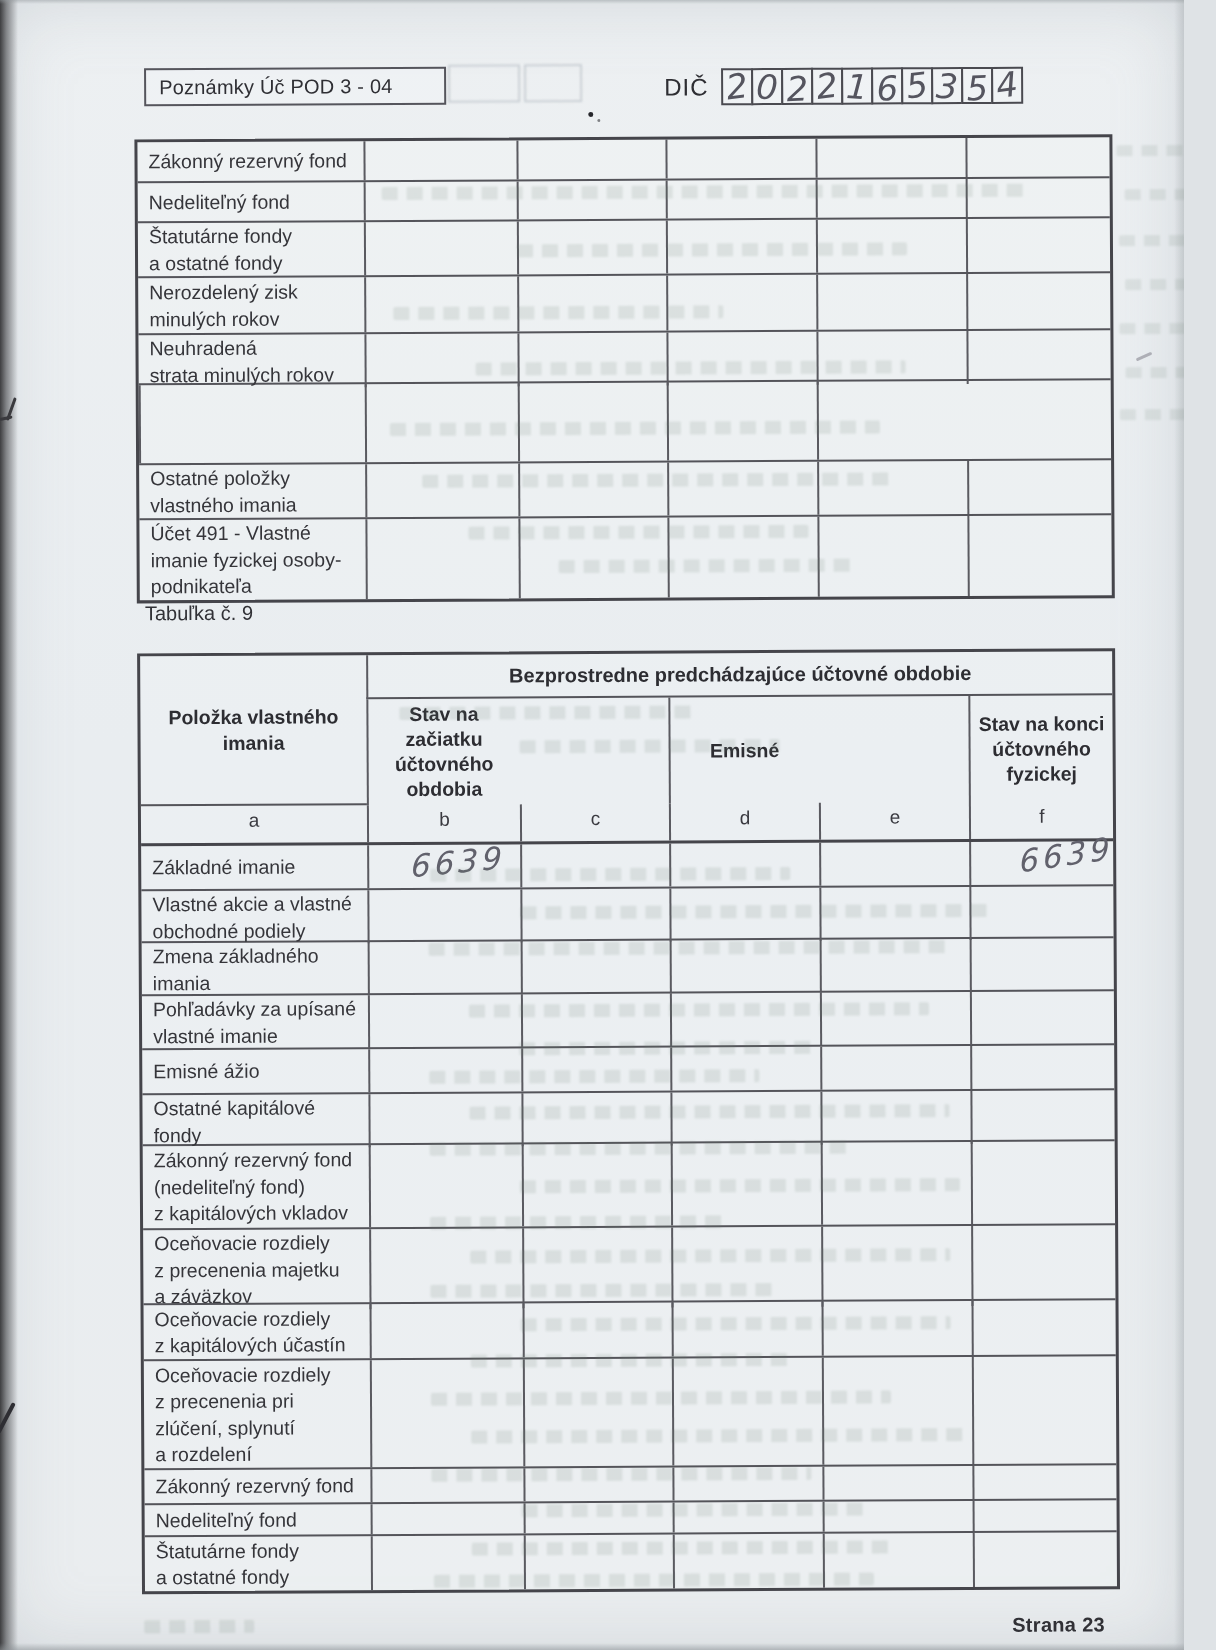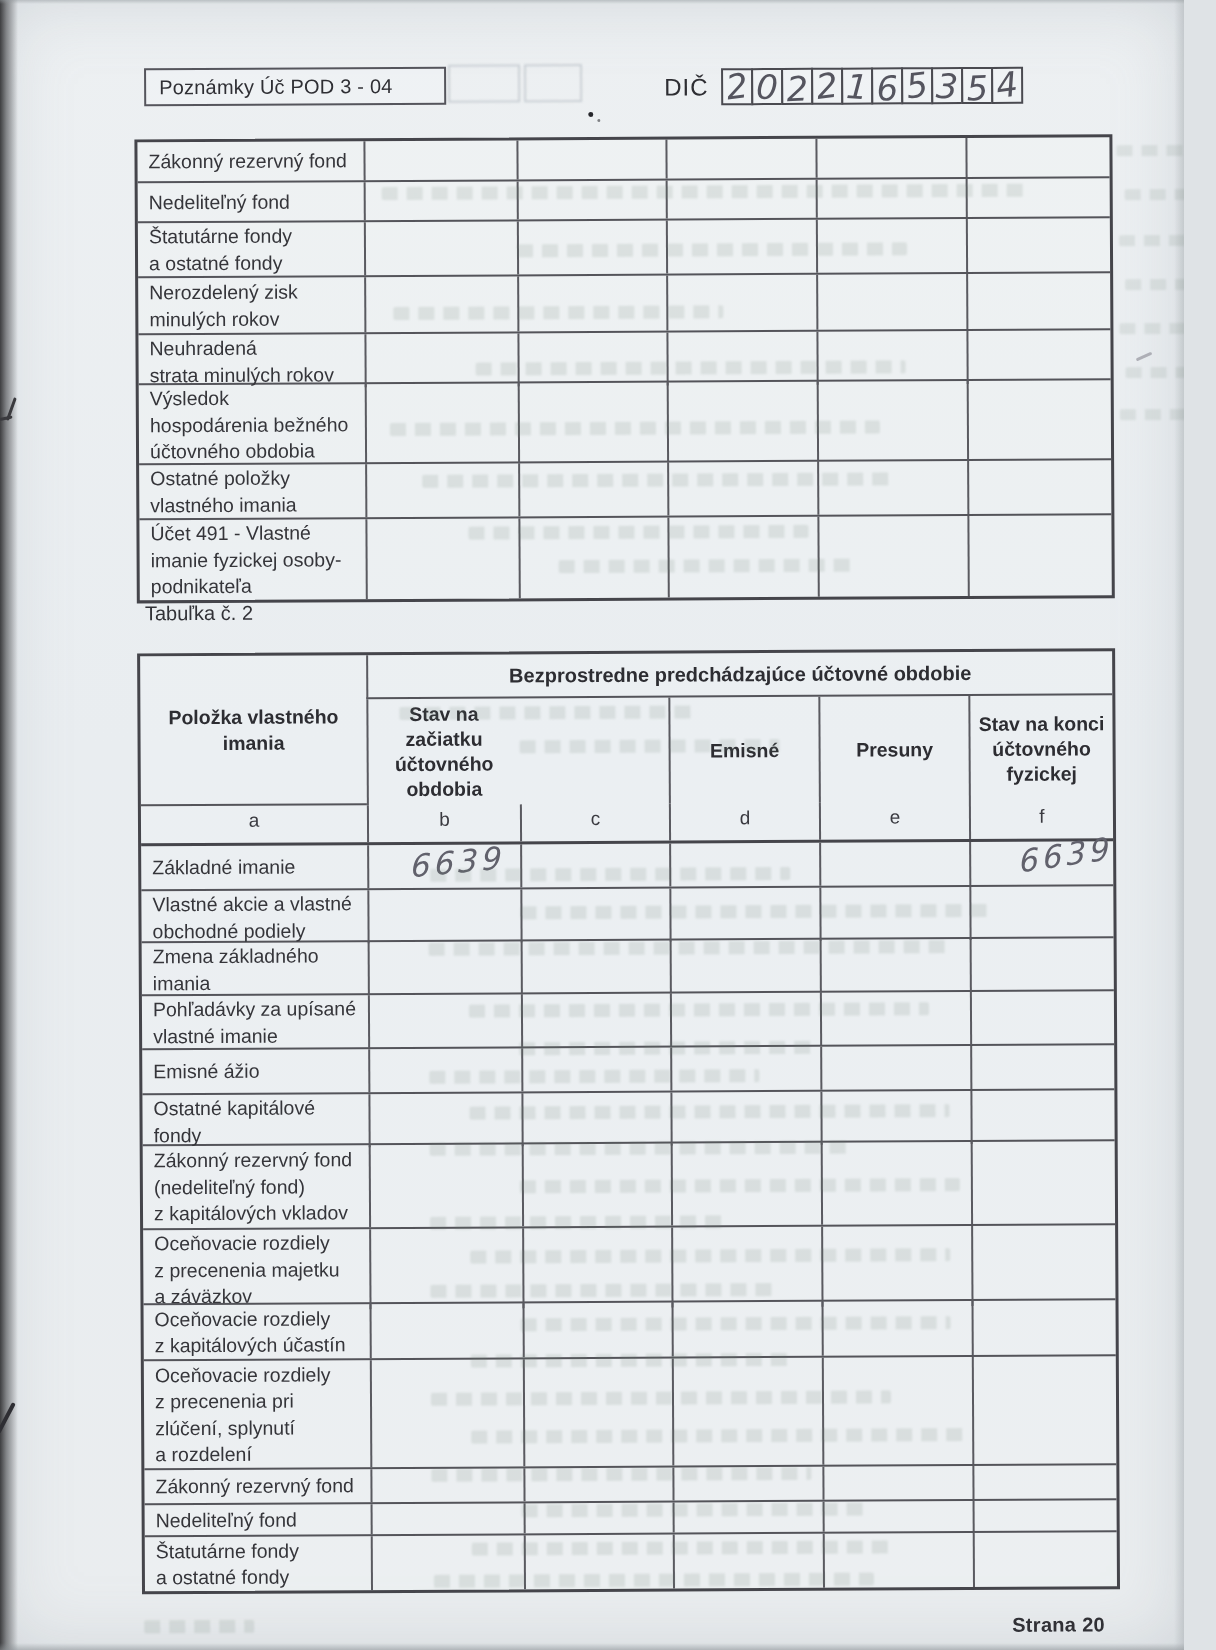--- a/index.html
+++ b/index.html
@@ -173,23 +173,20 @@
           <div class="grid-row t-row" style="height: 50px;">
             <div class="cell label-cell">Neuhradená
 strata minulých rokov</div>
             <div class="cell val-cell"></div>
             <div class="cell val-cell"></div>
             <div class="cell val-cell"></div>
             <div class="cell val-cell"></div>
             <div class="cell val-cell"></div>
           </div>
           <div class="grid-row t-row" style="height: 80px;">
-            <div class="cell label-cell">Výsledok
-hospodárenia bežného
-účtovného obdobia</div>
             <div class="cell val-cell"></div>
             <div class="cell val-cell"></div>
             <div class="cell val-cell"></div>
             <div class="cell val-cell"></div>
             <div class="cell val-cell"></div>
           </div>
           <div class="grid-row t-row" style="height: 55px;">
             <div class="cell label-cell">Ostatné položky
 vlastného imania</div>
             <div class="cell val-cell"></div>
@@ -204,33 +201,32 @@
 podnikateľa</div>
             <div class="cell val-cell"></div>
             <div class="cell val-cell"></div>
             <div class="cell val-cell"></div>
             <div class="cell val-cell"></div>
             <div class="cell val-cell"></div>
           </div>
         </div>
     </div>
 
-    <div class="t-caption">Tabuľka č. 2</div>
+    <div class="t-caption">Tabuľka č. 9</div>
 
     <div id="table2" class="table-wrap">
       <div class="t2-head">
         <div class="h-a">Položka vlastného
 imania</div>
         <div class="h-group">Bezprostredne predchádzajúce účtovné obdobie</div>
         <div class="h-col" style="grid-column:2">Stav na
 začiatku
 účtovného
 obdobia</div>
         <div class="h-col" style="grid-column:4">Emisné</div>
-        <div class="h-col" style="grid-column:5">Presuny</div>
         <div class="h-col" style="grid-column:6">Stav na konci
 účtovného
 fyzickej</div>
         <div class="l-cell l-a" style="grid-column:1">a</div>
         <div class="l-cell l-b" style="grid-column:2">b</div>
         <div class="l-cell l-c" style="grid-column:3">c</div>
         <div class="l-cell l-d" style="grid-column:4">d</div>
         <div class="l-cell l-e" style="grid-column:5">e</div>
         <div class="l-cell l-f" style="grid-column:6">f</div>
       </div>
@@ -352,21 +348,21 @@
 a ostatné fondy</div>
             <div class="cell val-cell"></div>
             <div class="cell val-cell"></div>
             <div class="cell val-cell"></div>
             <div class="cell val-cell"></div>
             <div class="cell val-cell"></div>
           </div>
         </div>
     </div>
 
-    <div class="page-number">Strana 20</div>
+    <div class="page-number">Strana 23</div>
 
     <div class="mark-left-1"></div>
     <div class="mark-left-2"></div>
     <div class="ink-dot"></div>
     <div class="ink-dot2"></div>
     <div class="mark-right"></div>
   <div class="bleed" style="left: 385px; top: 186px; width: 650px;"></div>
       <div class="bleed" style="left: 520px; top: 244px; width: 390px;"></div>
       <div class="bleed" style="left: 396px; top: 306px; width: 330px;"></div>
       <div class="bleed" style="left: 478px; top: 362px; width: 430px;"></div>

